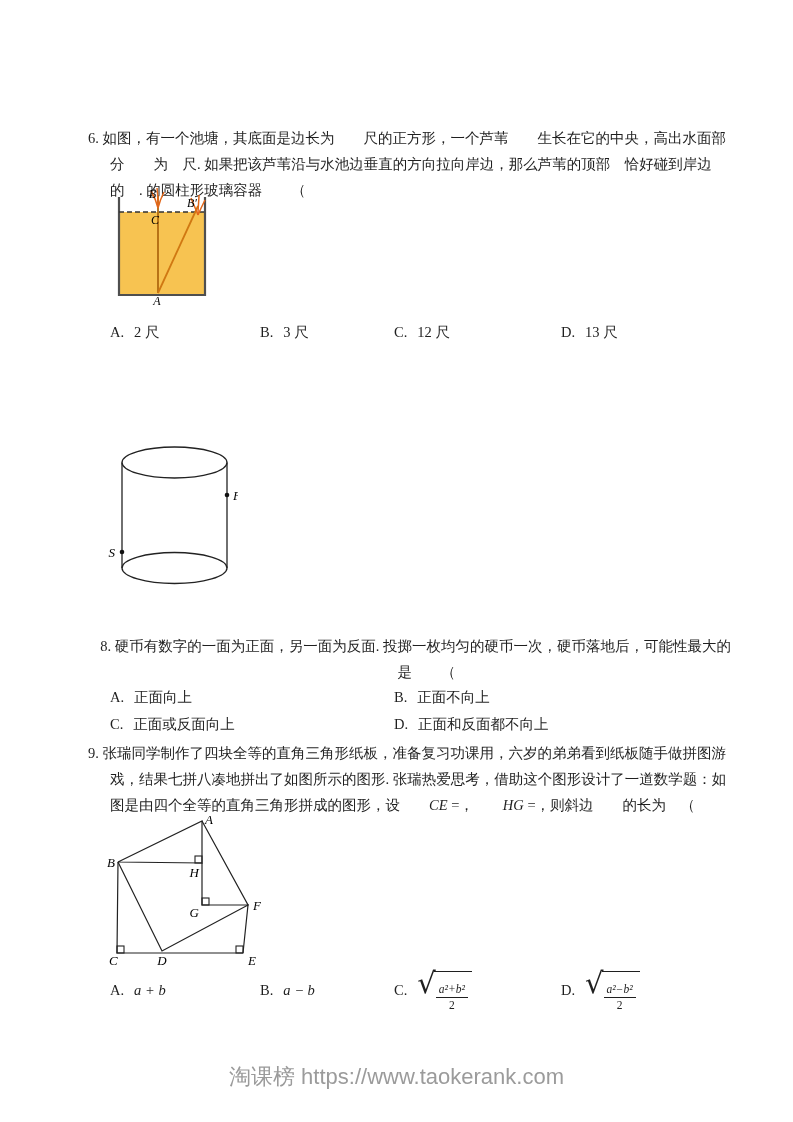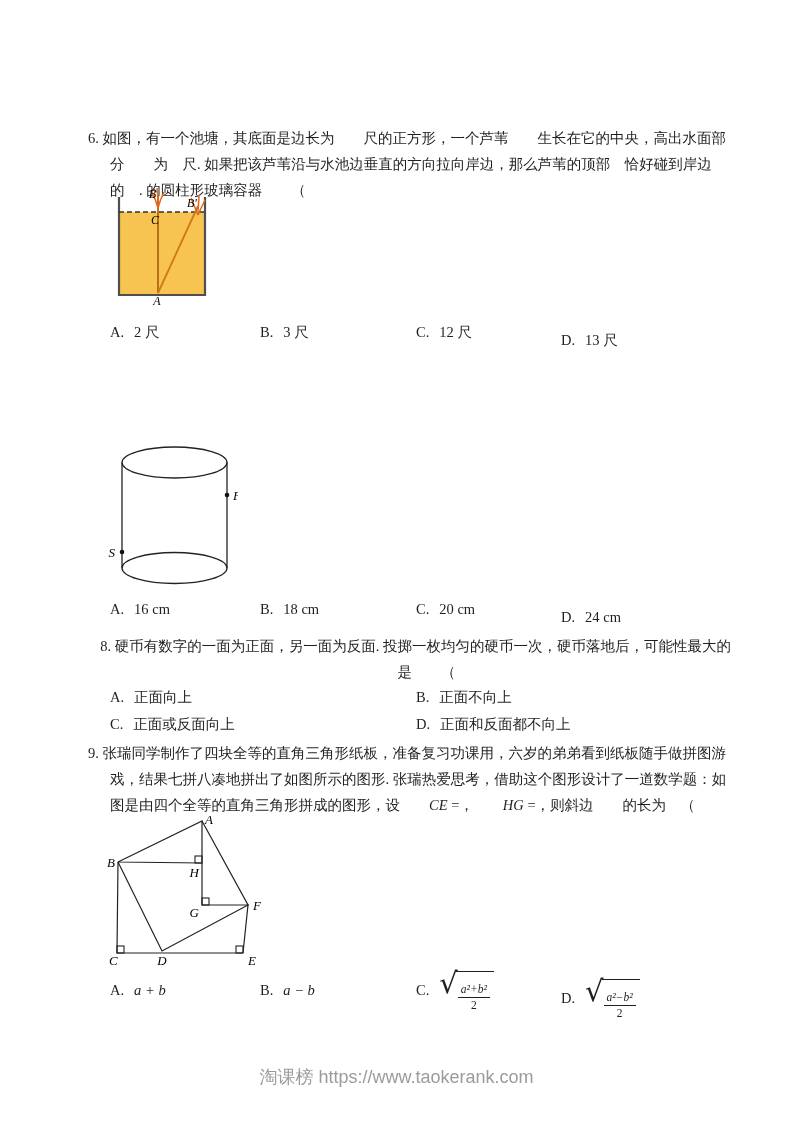--- a/index.html
+++ b/index.html
@@ -8,36 +8,36 @@
     font-family:"Liberation Serif","DejaVu Serif",serif; color:#1f1f1f;
     overflow:hidden;
   }
   .block { position:absolute; left:88px; width:655px; font-size:14.5px; line-height:26px; }
   .qline { white-space:pre-wrap; padding-left:22px; }
   .qline.first { padding-left:0; }
   .it { font-style:italic; }
   .optrow { position:absolute; left:88px; width:655px; height:26px; font-size:14.5px; line-height:26px; }
   .opt { position:absolute; top:0; white-space:pre-wrap; }
   .opt .key { margin-right:10px; }
-  .o1 { left:22px; } .o2 { left:172px; } .o3 { left:328px; } .o4 { left:473px;margin-top:8px; }
+  .o1 { left:22px; } .o2 { left:172px; } .o3 { left:306px; } .o4 { left:473px; }
   .optrow.tall { height:40px; }
   .optflex { display:inline-flex; align-items:center; height:40px; }
   .mit { font-style:italic; }
   
   .sqrt { display:inline-flex; align-items:flex-start; }
   .rad { font-size:29px; line-height:1; font-family:"DejaVu Sans",sans-serif; margin-top:1px; }
   .vinc { border-top:1.5px solid #1f1f1f; margin-top:3px; margin-left:-2px; padding:3px 4px 0 2px; }
   .frac { display:inline-flex; flex-direction:column; align-items:center; }
   .fnum { font-size:11.5px; font-style:italic; border-bottom:1.2px solid #1f1f1f; padding:0 3px 1px; line-height:1.15; }
   .fden { font-size:11.5px; padding-top:1px; line-height:1.15; }
   .fig { position:absolute; }
   .footer {
     position:absolute; top:1064px; left:0; width:100%; text-align:center;
     font-family:"Liberation Sans","DejaVu Sans",sans-serif;
-    font-size:18px; line-height:26px; color:#9b9b9b;
+    font-size:22px; line-height:26px; color:#9b9b9b;
   }
   svg text { font-family:"Liberation Serif","DejaVu Serif",serif; }
 </style>
 </head>
 <body>
 
 <div class="page">
 
   <div class="block" style="top:97px;margin-top:28px;">
     <div class="qline first">6. 如图，有一个池塘，其底面是边长为　　尺的正方形，一个芦苇　　生长在它的中央，高出水面部</div>
@@ -79,26 +79,20 @@
     <ellipse cx="76.5" cy="18.5" rx="52.5" ry="15.5" fill="none" stroke="#222222" stroke-width="1.3"></ellipse>
     <ellipse cx="76.5" cy="124" rx="52.5" ry="15.5" fill="none" stroke="#222222" stroke-width="1.3"></ellipse>
     <line x1="24" y1="18.5" x2="24" y2="124" stroke="#222222" stroke-width="1.3"></line>
     <line x1="129" y1="18.5" x2="129" y2="124" stroke="#222222" stroke-width="1.3"></line>
     <circle cx="129" cy="51" r="2.3" fill="#111111"></circle>
     <circle cx="24" cy="108" r="2.3" fill="#111111"></circle>
     <text x="135" y="56" font-size="13" font-style="italic">F</text>
     <text x="17" y="113" text-anchor="end" font-size="13" font-style="italic">S</text>
   </svg>
 
-  <div class="optrow" style="top:596px;">
-    <span class="opt o1"><span class="key">A.</span><span class="val">16 cm</span></span>
-    <span class="opt o2"><span class="key">B.</span><span class="val">18 cm</span></span>
-    <span class="opt o3"><span class="key">C.</span><span class="val">20 cm</span></span>
-    <span class="opt o4"><span class="key">D.</span><span class="val">24 cm</span></span>
-  </div>
 
   <div class="block" style="top:633px;text-align:center;">
     <div class="qline first">8. 硬币有数字的一面为正面，另一面为反面. 投掷一枚均匀的硬币一次，硬币落地后，可能性最大的</div>
     <div class="qline">是　　（</div>
   </div>
 
   <div class="optrow" style="top:711px;">
     <span class="opt o1"><span class="key">C.</span><span class="val">正面或反面向上</span></span>
     <span class="opt o3"><span class="key">D.</span><span class="val">正面和反面都不向上</span></span>
   </div>

